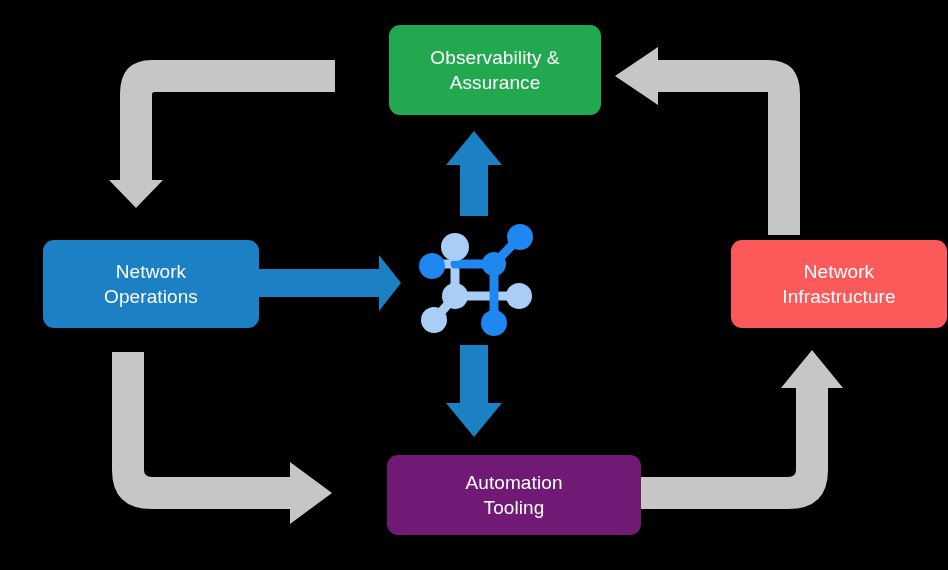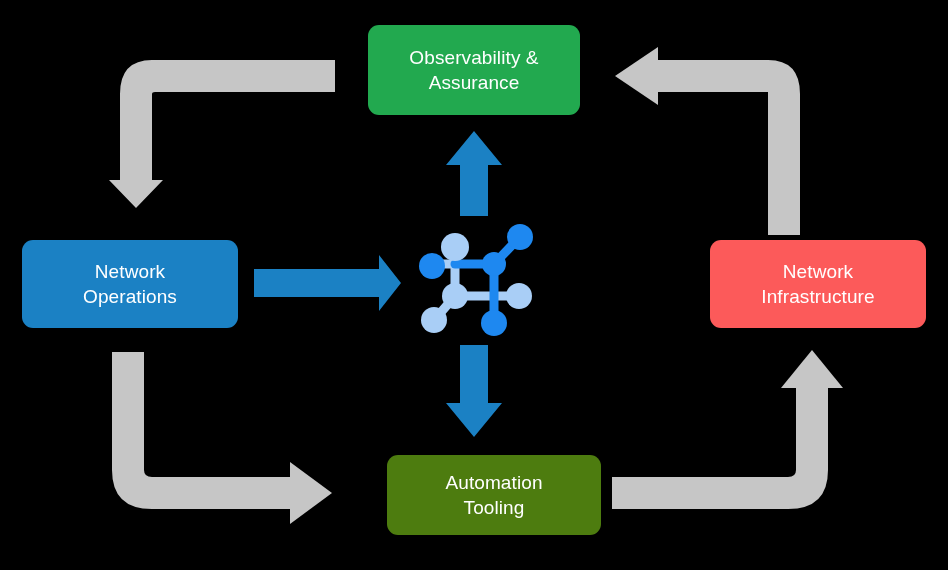--- a/index.html
+++ b/index.html
@@ -12,26 +12,27 @@
     align-items:center;
     justify-content:center;
     text-align:center;
     color:#fff;
     font-size:19px;
     line-height:1.32;
     font-weight:400;
     letter-spacing:.1px;
     box-sizing:border-box;
     padding:4px 10px;
+    margin-left:21px;
   }
   .node-label{white-space:pre-line;display:block;}
   #node-observability{left:368px;top:25px;width:212px;height:90px;background:#22A94F;}
   #node-operations{left:22px;top:240px;width:216px;height:88px;background:#1B81C4;}
   #node-infrastructure{left:710px;top:240px;width:216px;height:88px;background:#FC5A5A;}
-  #node-automation{left:387px;top:455px;width:214px;height:80px;background:#4d7c0f;}
+  #node-automation{left:366px;top:455px;width:254px;height:80px;background:#701a75;}
 
   svg.layer{position:absolute;left:0;top:0;width:948px;height:570px;pointer-events:none;}
   svg.layer *{pointer-events:auto;}
   .gray{fill:#C6C6C6;}
   .blue-arrow{fill:#1B81C4;}
   .ico-dark{fill:#1E88F0;}
   .ico-light{fill:#A9CEF6;}
   .ico-dark-s{stroke:#1E88F0;}
   .ico-light-s{stroke:#A9CEF6;}
 </style>

